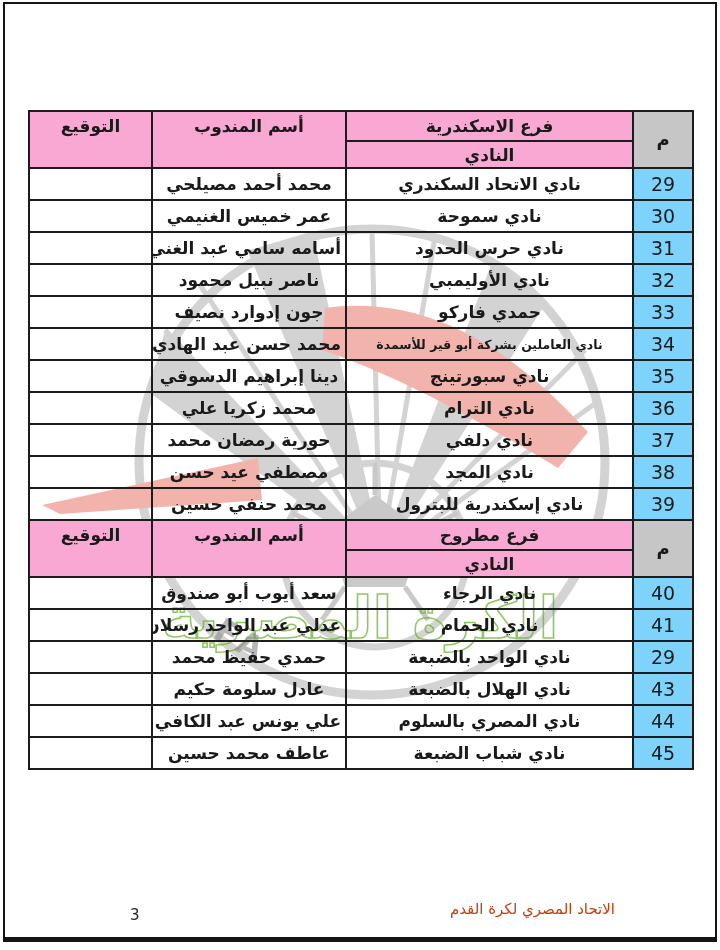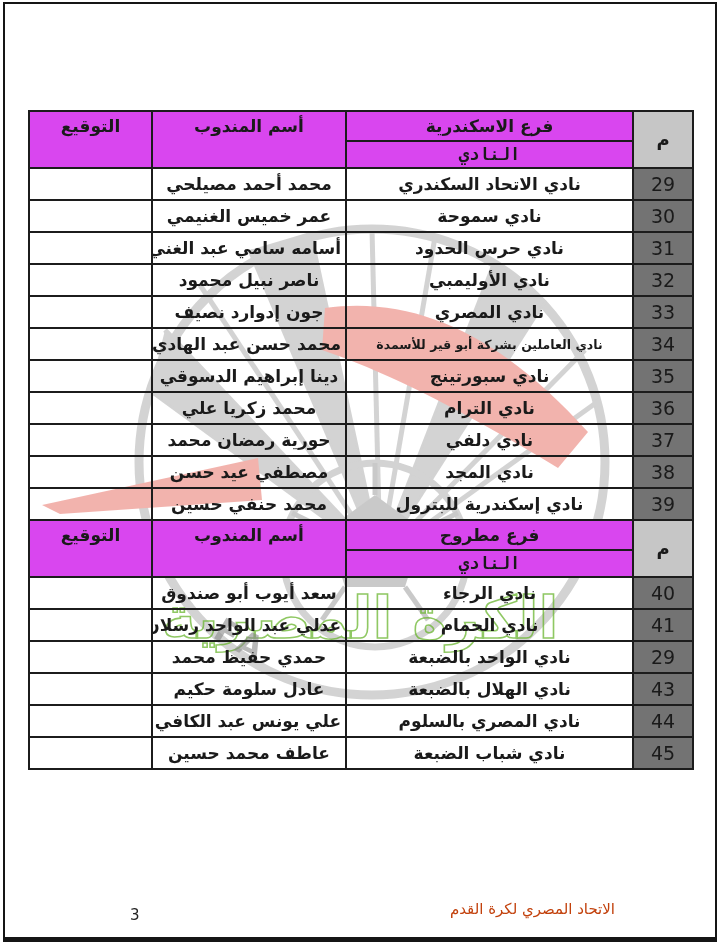--- a/index.html
+++ b/index.html
@@ -15,26 +15,26 @@
   table.roster{
     position:absolute;top:110px;left:28px;width:664px;
     border-collapse:collapse;direction:rtl;table-layout:fixed;
     font-family:"DejaVu Sans",sans-serif;
   }
   table.roster td{
     border:2px solid #1c1c1c;padding:0 4px;text-align:center;
     overflow:hidden;white-space:nowrap;
   }
   tr.hrow1{height:30px;}
-  tr.hrow2{height:27px;font-family:Liberation Mono, monospace;}
+  tr.hrow2{height:27px;}
   tr.drow{height:32px;}
-  td.hdr{background:#d946ef;font-weight:bold;font-size:17px;}
+  td.hdr{background:#f9a8d4;font-weight:bold;font-size:17px;}
   td.hdr.topalign{vertical-align:top;padding-top:4px;}
   td.numhdr{background:#c6c6c6;font-weight:bold;font-size:18px;}
-  td.num{background:#737373;font-size:19px;font-weight:500;}
+  td.num{background:#7dd3fc;font-size:19px;font-weight:500;}
   td.club,td.dele{font-weight:bold;font-size:17px;background:transparent;}
   td.club.small{font-size:12.5px;margin-top:23px;}
   td.sig{background:transparent;}
   .footer-title{
     position:absolute;top:900px;right:105px;font-size:15px;color:#c2410c;
     font-family:"DejaVu Sans",sans-serif;
   }
   .page-number{
     position:absolute;top:906px;left:130px;font-size:15px;color:#222;
   }
@@ -124,21 +124,21 @@
          <td class="sig"></td>
        </tr>
       <tr class="drow">
          <td class="num">32</td>
          <td class="club">نادي الأوليمبي</td>
          <td class="dele">ناصر نبيل محمود</td>
          <td class="sig"></td>
        </tr>
       <tr class="drow">
          <td class="num">33</td>
-         <td class="club">نادي المصري</td>
+         <td class="club">حمدي فاركو</td>
          <td class="dele">جون إدوارد نصيف</td>
          <td class="sig"></td>
        </tr>
       <tr class="drow">
          <td class="num">34</td>
          <td class="club small">نادي العاملين بشركة أبو قير للأسمدة</td>
          <td class="dele">محمد حسن عبد الهادي</td>
          <td class="sig"></td>
        </tr>
       <tr class="drow">

